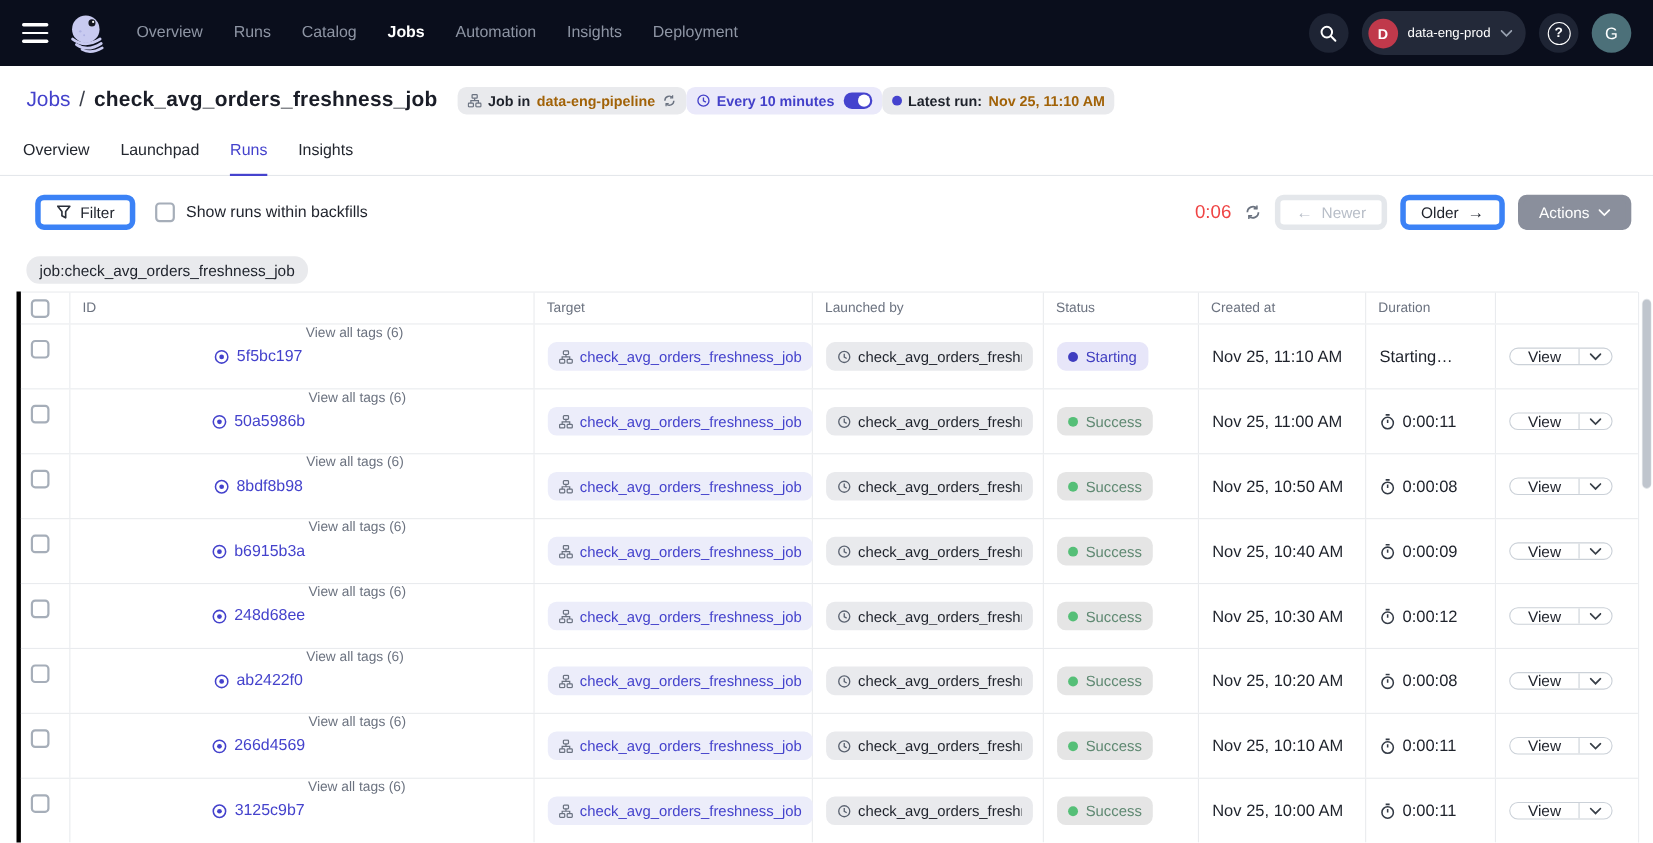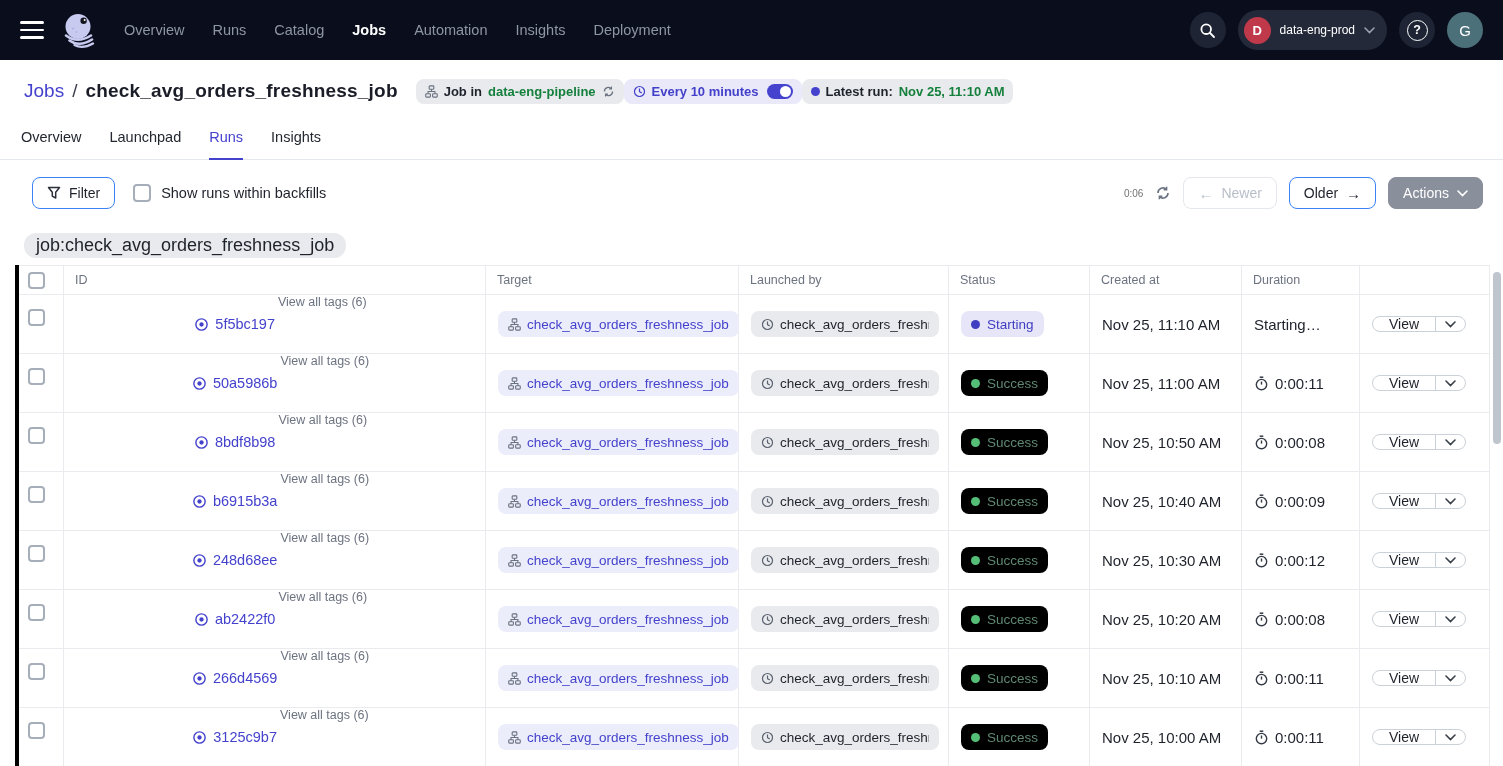--- a/index.html
+++ b/index.html
@@ -24,46 +24,46 @@
 
   
   .crumb-row { height:48px; display:flex; align-items:center; padding:14px 0 0 24px; gap:8px; }
   .crumb-link { color:#4442CC; font-size:19px; cursor:pointer; }
   .crumb-sep { color:#3A3F4A; font-size:19px; }
   .crumb-title { color:#1A1D27; font-size:19px; font-weight:600; letter-spacing:.2px; }
   .chips { display:flex; gap:0; margin-left:10px; align-items:center;font-weight:bold; }
   .chip { height:25px; border-radius:8px; display:flex; align-items:center; gap:6px; padding:0 9px; font-size:13px; white-space:nowrap; }
   .chip.gray { background:#E9EAED; color:#1E222B; }
   .chip.lav  { background:#EAE9FA; color:#4340C9; }
-  .chip a, .chip .link { color:#15803d; cursor:pointer;text-align:center; }
+  .chip a, .chip .link { color:#a16207; cursor:pointer;text-align:center; }
   .toggle { width:26px; height:15px; border-radius:8px; background:#4543CE; position:relative; cursor:pointer; margin-left:2px; }
   .toggle i { position:absolute; right:2px; top:2px; width:11px; height:11px; border-radius:50%; background:#fff; }
   .dot { width:9px; height:9px; border-radius:50%; display:inline-block; }
   .dot.indigo { background:#4543CE; }
 
   
   .tabs { height:52px; display:flex; align-items:flex-end; gap:28px; padding-left:21px; border-bottom:1px solid #E4E7EB; }
   .tab { font-size:14.5px; color:#23272F; font-weight:500; padding-bottom:13px; cursor:pointer; border-bottom:2px solid transparent; margin-bottom:-1px; }
   .tab.active { color:#4442CC; border-bottom-color:#4543CE; }
 
   
   .toolbar { height:66px; display:flex; align-items:center; padding:0 20px 0 32px; }
-  .btn { height:32px; border-radius:8px; border:1px solid #3b82f6; background:#fff; display:flex; align-items:center; gap:8px; padding:0 14px; font-size:14px; color:#1E222B; cursor:pointer; }
+  .btn { height:32px; border-radius:8px; border:5px solid #3b82f6; background:#fff; display:flex; align-items:center; gap:8px; padding:0 14px; font-size:14px; color:#1E222B; cursor:pointer; }
   .btn.disabled { color:#B8BEC8; border-color:#E4E7EB; cursor:default; }
   .btn.solid { background:#8A8F9C; border-color:#8A8F9C; color:#fff; }
   .check-row { display:flex; align-items:center; gap:10px; margin-left:18px; cursor:pointer; }
   .checkbox { width:18px; height:18px; border:2px solid #A6AEB9; border-radius:4px; background:#fff; cursor:pointer; flex:none; }
   .check-label { font-size:14.5px; }
   .tb-right { margin-left:auto; display:flex; align-items:center; gap:12px; }
-  .countdown { font-size:10px; color:#737373; }
+  .countdown { font-size:17px; color:#ef4444; }
   .arrow { font-size:15px; line-height:1; }
 
   
   .tag-row { height:39px; display:flex; align-items:center; padding-left:24px; }
-  .filter-tag { height:25px; border-radius:12px; background:#E9EAED; padding:0 12px; font-size:18px; color:#1E222B; display:flex; align-items:center; cursor:pointer; }
+  .filter-tag { height:25px; border-radius:12px; background:#E9EAED; padding:0 12px; font-size:14px; color:#1E222B; display:flex; align-items:center; cursor:pointer; }
 
   
   .table { margin-left:15px; width:1474px; border-left:4px solid #000000; }
   .grid-row { display:grid; grid-template-columns:45px 422px 253px 210px 141px 152px 118px 133px; }
   .grid-row > div { border-right:1px solid #E9EBEE; }
   .thead { height:30px; border-top:1px solid #E9EBEE; border-bottom:1px solid #E9EBEE; }
   .thead > div { display:flex; align-items:center; padding-left:11px; font-size:12.5px; color:#6C7380; }
   .thead .cb-cell { padding-left:9px; }
   .tr { height:59px; border-bottom:1px solid #E9EBEE; }
   .cb-cell { display:flex; align-items:flex-start; padding:14px 0 0 9px; }
@@ -73,21 +73,21 @@
   .id-link { color:#4442CC; font-size:14.5px; font-weight:500; cursor:pointer; }
   .tags-link { color:#6C7380; font-size:12.5px; cursor:pointer; }
   .cell { display:flex; align-items:center; padding-left:12px; }
   .target-chip { background:#ECEDFA; color:#4442CC; height:26px; border-radius:8px; display:flex; align-items:center; gap:6px; padding:0 10px; font-size:13.5px; cursor:pointer; white-space:nowrap; }
   .launch-chip { background:#E9EAED; color:#1E222B; height:26px; border-radius:8px; display:flex; align-items:center; gap:6px; padding:0 10px; font-size:13.5px; cursor:pointer; max-width:188px; }
   .launch-chip .txt { white-space:nowrap; overflow:hidden; }
   .status-chip { height:26px; border-radius:8px; display:flex; align-items:center; gap:7px; padding:0 10px; font-size:13.5px; }
   .status-chip .dot { width:9px; height:9px; }
   .status-chip.starting { background:#E7E6F9; color:#3F3DC0; }
   .status-chip.starting .dot { background:#3F3DC0; }
-  .status-chip.success { background:#000000; color:#5F8972; }
+  .status-chip.success { background:#e5e5e5; color:#5F8972; }
   .status-chip.success .dot { background:#55BF77; }
   .plain-txt { font-size:15px; color:#1E222B; }
   .dur-cell { gap:6px; }
   .view-btn { height:16px; border:1px solid #CBD1D8; border-radius:8px; background:#fff; display:flex; align-items:stretch; overflow:hidden; }
   .view-main { display:flex; align-items:center; padding:0 16px; font-size:14px; color:#1E222B; cursor:pointer; }
   .view-caret { width:30px; display:flex; align-items:center; justify-content:center; border-left:1px solid #CBD1D8; cursor:pointer; }
 
   
   .scrollbar { position:fixed; top:265px; right:0; bottom:0; width:14px; background:#fff; border-left:1px solid #E9EBEE; }
   .scroll-thumb { position:absolute; top:7px; left:3px; width:8px; height:172px; border-radius:4px; background:#BFC5CD; cursor:pointer; }

